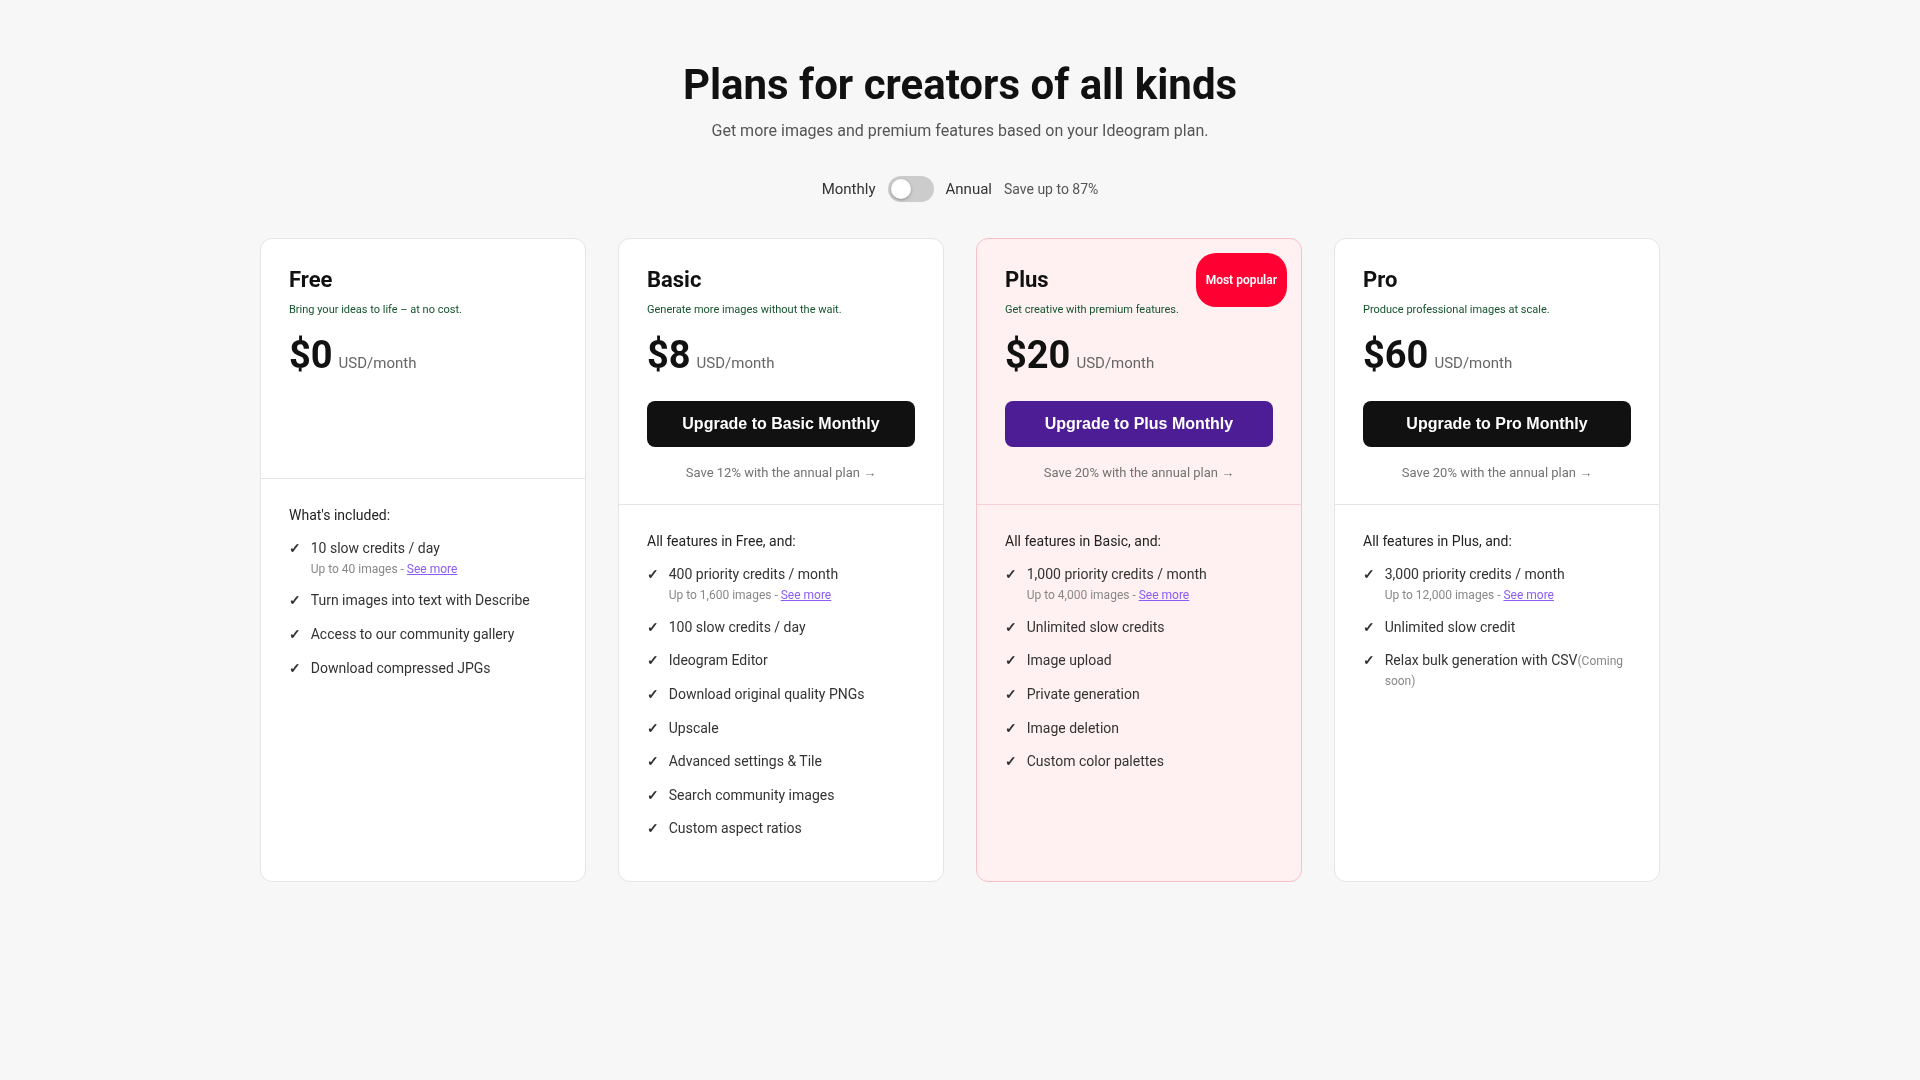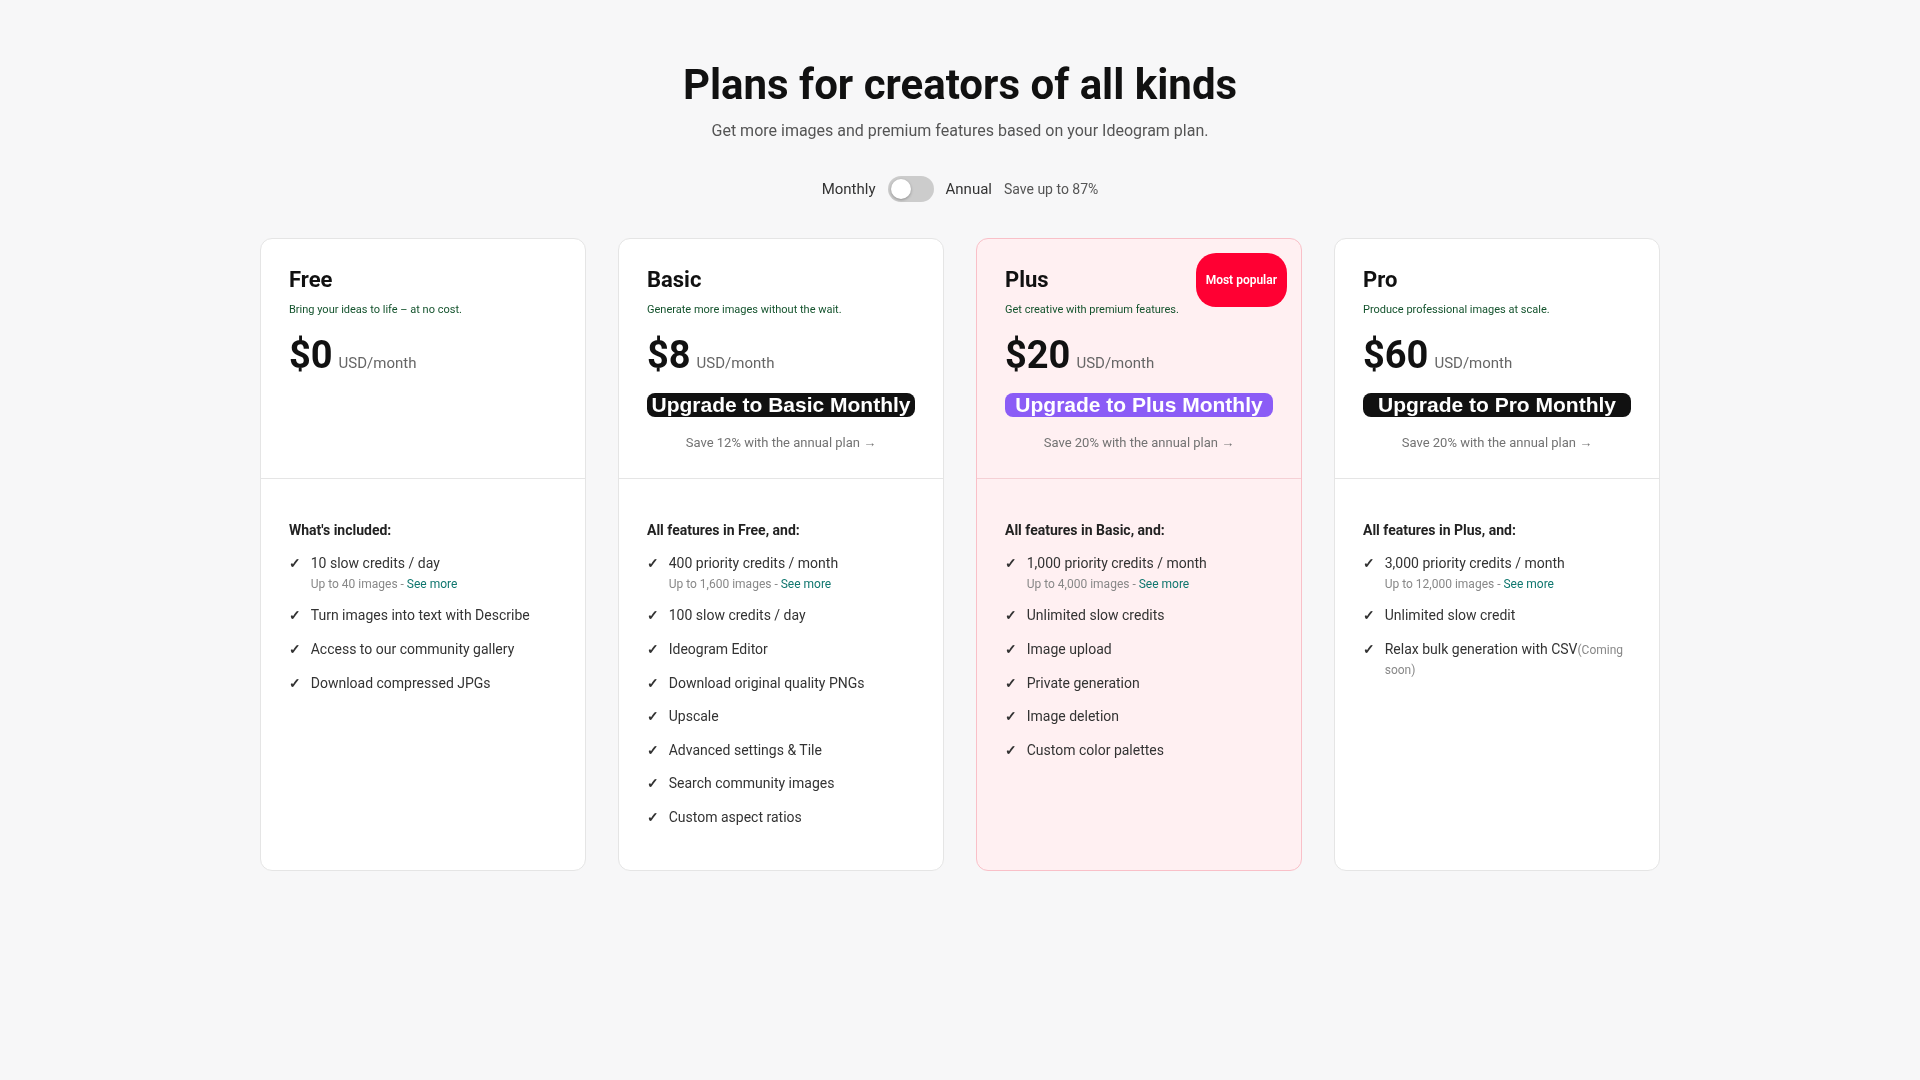--- a/index.html
+++ b/index.html
@@ -141,57 +141,57 @@
     }
 
     .price-period {
       font-size: 15px;
       color: #666;
     }
 
     .upgrade-btn {
       display: block;
       width: 100%;
+      padding: 14px;
       border-radius: 8px;
       border: none;
-      font-size: 21px;
+      font-size: 16px;
       font-weight: 600;
       cursor: pointer;
       text-align: center;
-      margin-top: 0;
+      margin-top: 8px;
     }
 
     .upgrade-btn.dark {
       background: #111;
       color: white;
     }
 
     .upgrade-btn.pink {
-      background: #8b5cf6;
+      background: #4c1d95;
       color: white;
     }
 
     .annual-link {
       font-size: 13px;
       color: #737373;
       text-align: center;
       margin-top: 8px;
     }
 
     .plan-bottom {
       padding: 28px;
       flex: 1;
     }
 
     .features-title {
       font-size: 14px;
-      font-weight: 700;
+      font-weight: 400;
       color: #222;
       margin-bottom: 16px;
-      margin-top: 15px;
     }
 
     .feature-item {
       display: flex;
       align-items: flex-start;
       gap: 10px;
       margin-bottom: 14px;
       font-size: 14px;
       color: #333;
     }
@@ -208,21 +208,22 @@
     }
 
     .feature-sub {
       display: block;
       font-size: 12px;
       color: #888;
       margin-top: 2px;
     }
 
     .see-more-link {
-      color: #0f766e;
+      color: #8b5cf6;
+      text-decoration: underline;
       cursor: pointer;
       font-size: 12px;
     }
 
     .coming-soon {
       font-size: 12px;
       color: #888;
       font-style: normal;
     }
   </style>

